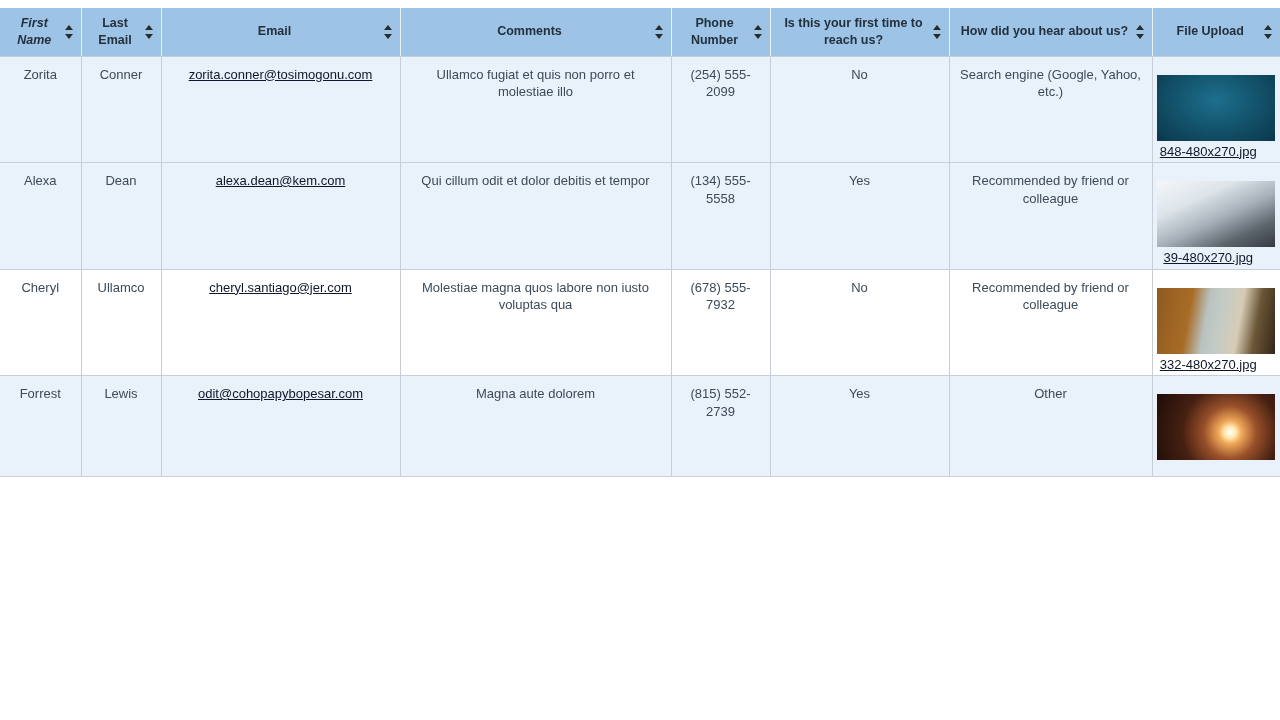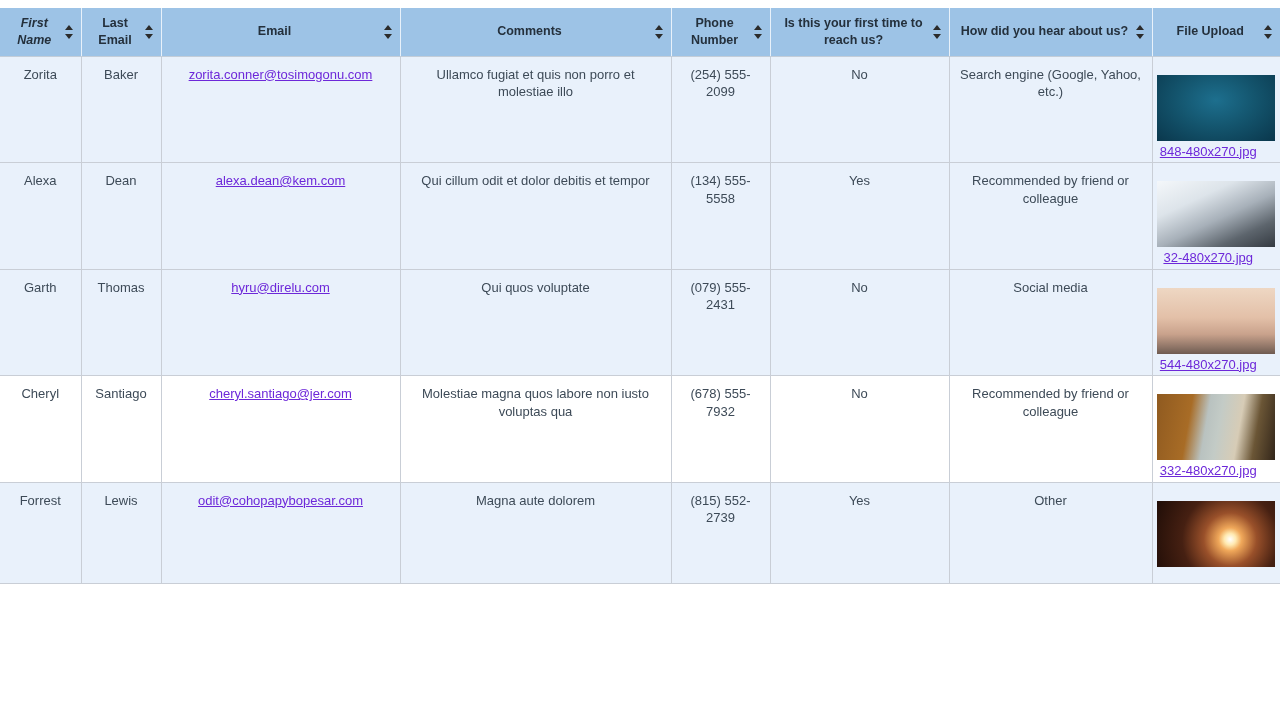--- a/index.html
+++ b/index.html
@@ -57,21 +57,21 @@
     height: 101px;
     border-left: 1px solid #c9ced6;
     border-bottom: 1px solid #c9ced6;
     line-height: 1.35;
     overflow: hidden;
   }
   tbody td:first-child { border-left: none; }
   tbody tr.odd  td { background: #e9f1fb; }
   tbody tr.even td { background: #ffffff; }
   a.email-link, a.file-link {
-    color: #6d28d9;
+    color: #0f172a;
     text-decoration: underline;
     font-size: 13px;
     word-break: break-all;
   }
   td.file-cell { padding: 18px 20px 2px 4px; }
   .thumb {
     width: 118px; height: 66px;
     margin: 0 auto 2px auto;
     display: block;
   }
@@ -108,21 +108,21 @@
       <th><span>Phone Number</span><span class="sort-icon"></span></th>
       <th><span>Is this your first time to reach us?</span><span class="sort-icon"></span></th>
       <th><span>How did you hear about us?</span><span class="sort-icon"></span></th>
       <th><span>File Upload</span><span class="sort-icon"></span></th>
     </tr>
   </thead>
   <tbody>
 
     <tr class="odd">
       <td>Zorita</td>
-      <td>Baker</td>
+      <td>Conner</td>
       <td><a class="email-link" href="#">zorita.conner@tosimogonu.com</a></td>
       <td>Ullamco fugiat et quis non porro et molestiae illo</td>
       <td>(254) 555-2099</td>
       <td>No</td>
       <td>Search engine (Google, Yahoo, etc.)</td>
       <td class="file-cell">
         <span class="thumb thumb-1"></span>
         <a class="file-link" href="#">848-480x270.jpg</a>
       </td>
     </tr>
@@ -131,42 +131,29 @@
     <tr class="odd">
       <td>Alexa</td>
       <td>Dean</td>
       <td><a class="email-link" href="#">alexa.dean@kem.com</a></td>
       <td>Qui cillum odit et dolor debitis et tempor</td>
       <td>(134) 555-5558</td>
       <td>Yes</td>
       <td>Recommended by friend or colleague</td>
       <td class="file-cell">
         <span class="thumb thumb-3"></span>
-        <a class="file-link" href="#">32-480x270.jpg</a>
+        <a class="file-link" href="#">39-480x270.jpg</a>
       </td>
     </tr>
 
 
-    <tr class="odd">
-      <td>Garth</td>
-      <td>Thomas</td>
-      <td><a class="email-link" href="#">hyru@direlu.com</a></td>
-      <td>Qui quos voluptate</td>
-      <td>(079) 555-2431</td>
-      <td>No</td>
-      <td>Social media</td>
-      <td class="file-cell">
-        <span class="thumb thumb-5"></span>
-        <a class="file-link" href="#">544-480x270.jpg</a>
-      </td>
-    </tr>
 
     <tr class="even">
       <td>Cheryl</td>
-      <td>Santiago</td>
+      <td>Ullamco</td>
       <td><a class="email-link" href="#">cheryl.santiago@jer.com</a></td>
       <td>Molestiae magna quos labore non iusto voluptas qua</td>
       <td>(678) 555-7932</td>
       <td>No</td>
       <td>Recommended by friend or colleague</td>
       <td class="file-cell">
         <span class="thumb thumb-6"></span>
         <a class="file-link" href="#">332-480x270.jpg</a>
       </td>
     </tr>

